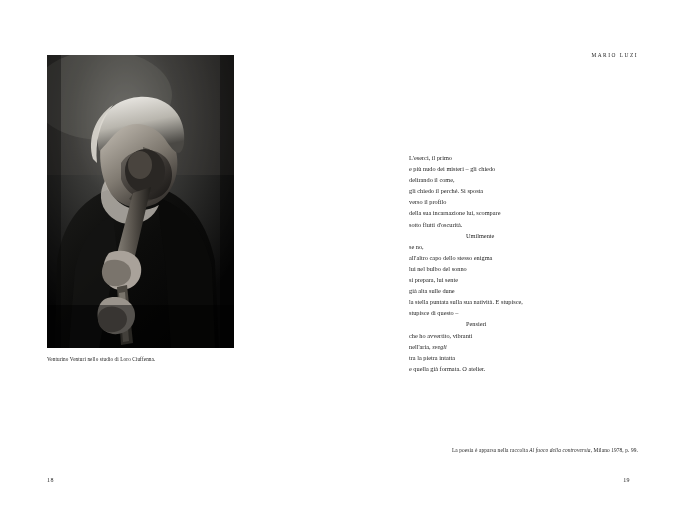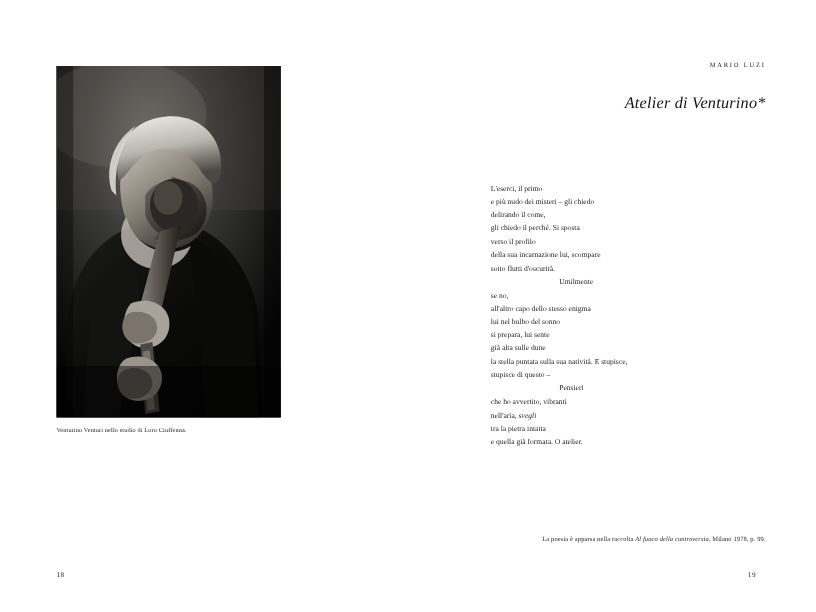--- a/index.html
+++ b/index.html
@@ -220,21 +220,20 @@
 
     <div class="photo-caption">Venturino Venturi nello studio di Loro Ciuffenna.</div>
 
     <div class="folio-left">18</div>
   </div>
 
   <div class="page-right">
 
     <div class="author">MARIO LUZI</div>
 
-    <div class="poem-title">Atelier di Venturino*</div>
 
     <div class="poem">
         <span class="ln" style="display: block;">L'eserci, il primo</span>
         <span class="ln" style="display: block;">e più nudo dei misteri – gli chiedo</span>
         <span class="ln" style="display: block;">delirando il come,</span>
         <span class="ln" style="display: block;">gli chiedo il perché. Si sposta</span>
         <span class="ln" style="display: block;">verso il profilo</span>
         <span class="ln" style="display: block;">della sua incarnazione lui, scompare</span>
         <span class="ln" style="display: block;">sotto flutti d'oscurità.</span>
         <span class="ln ind">Umilmente</span>

